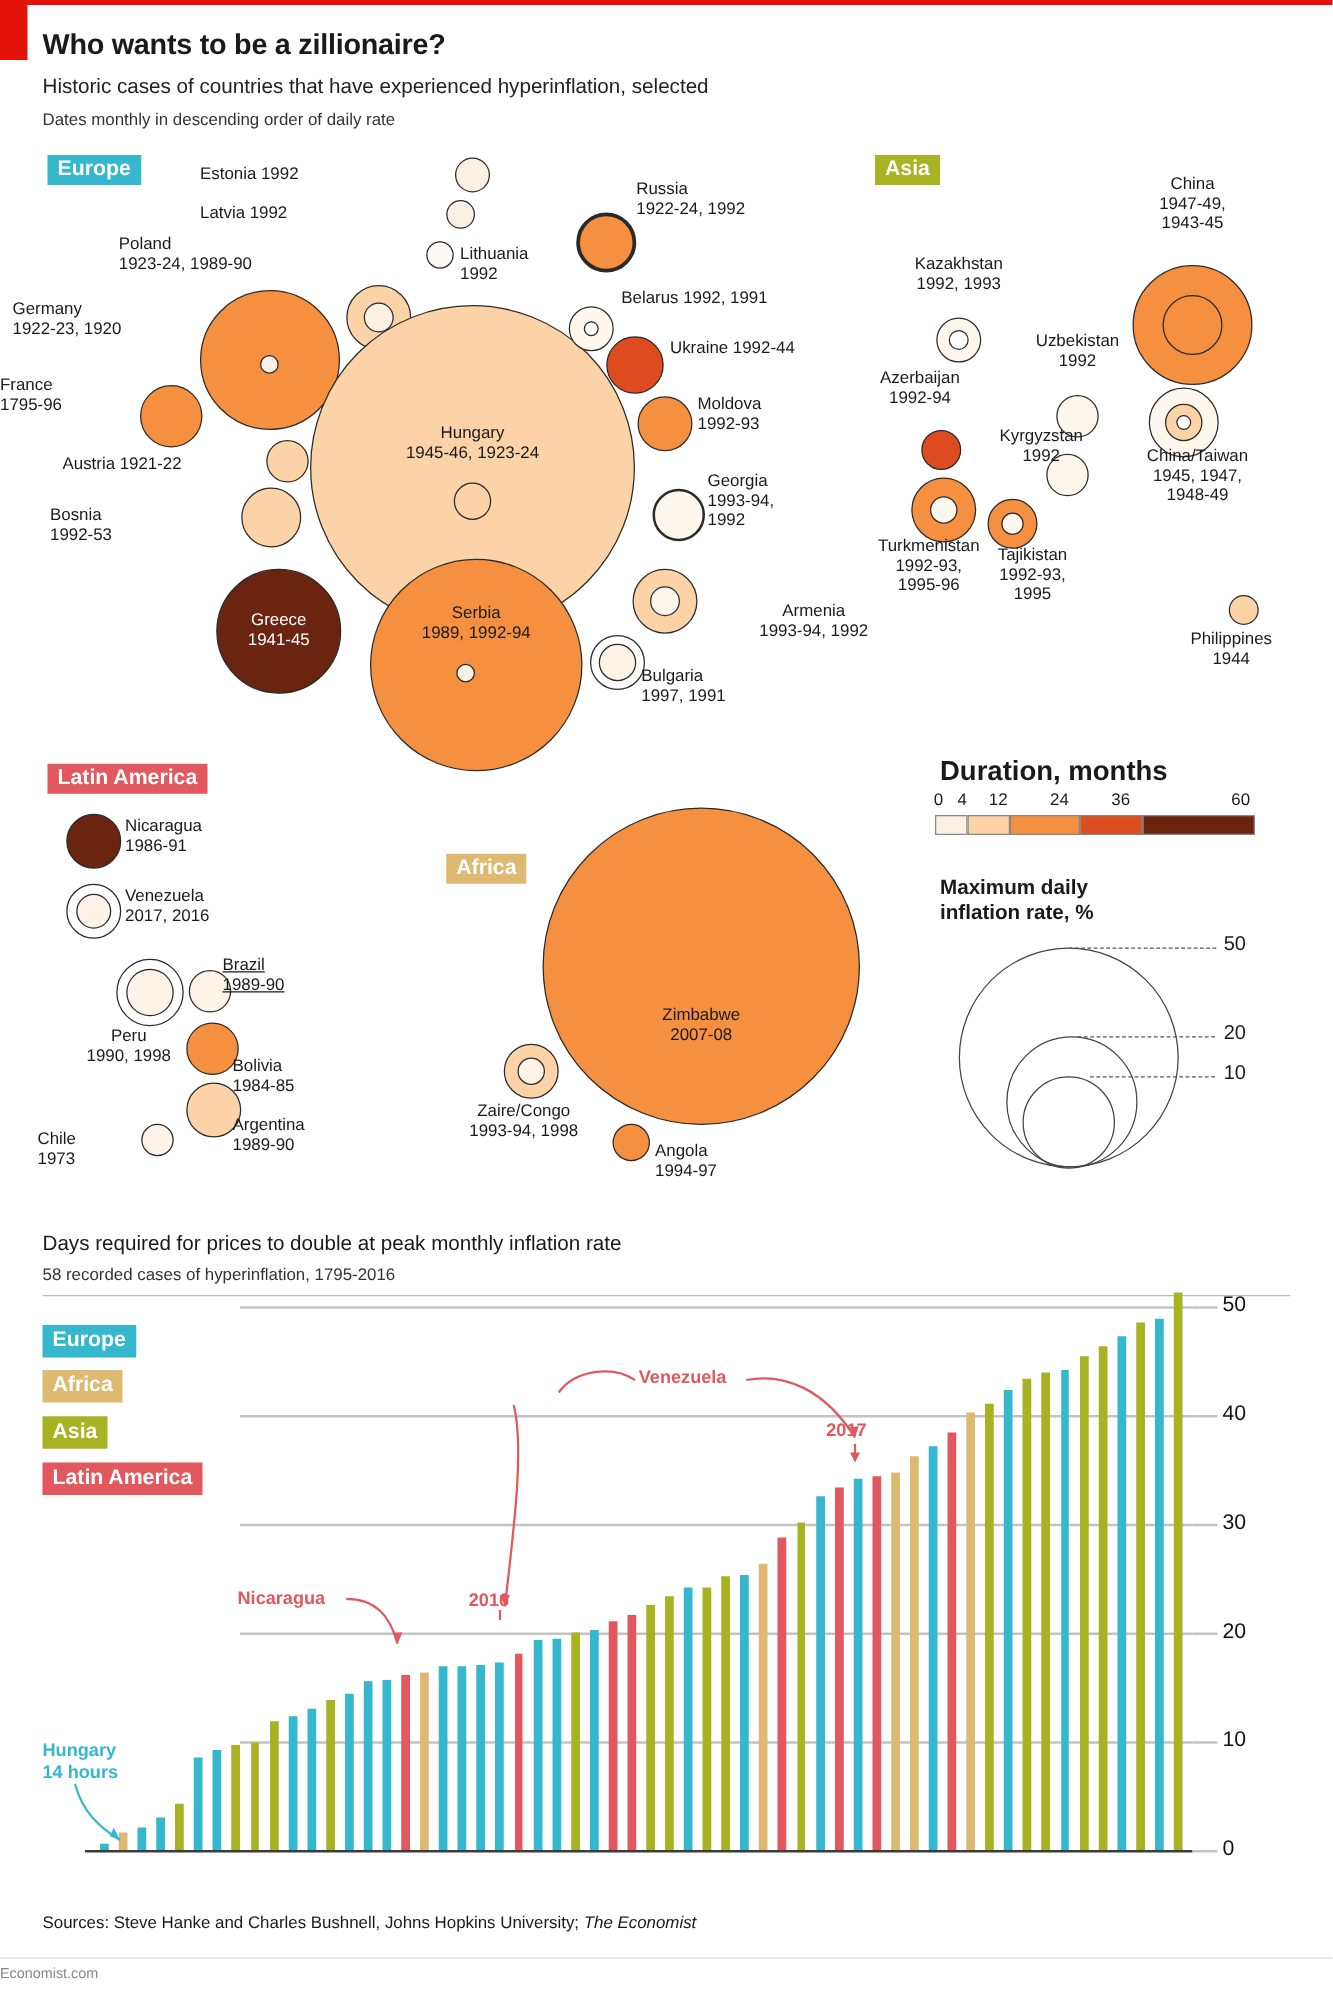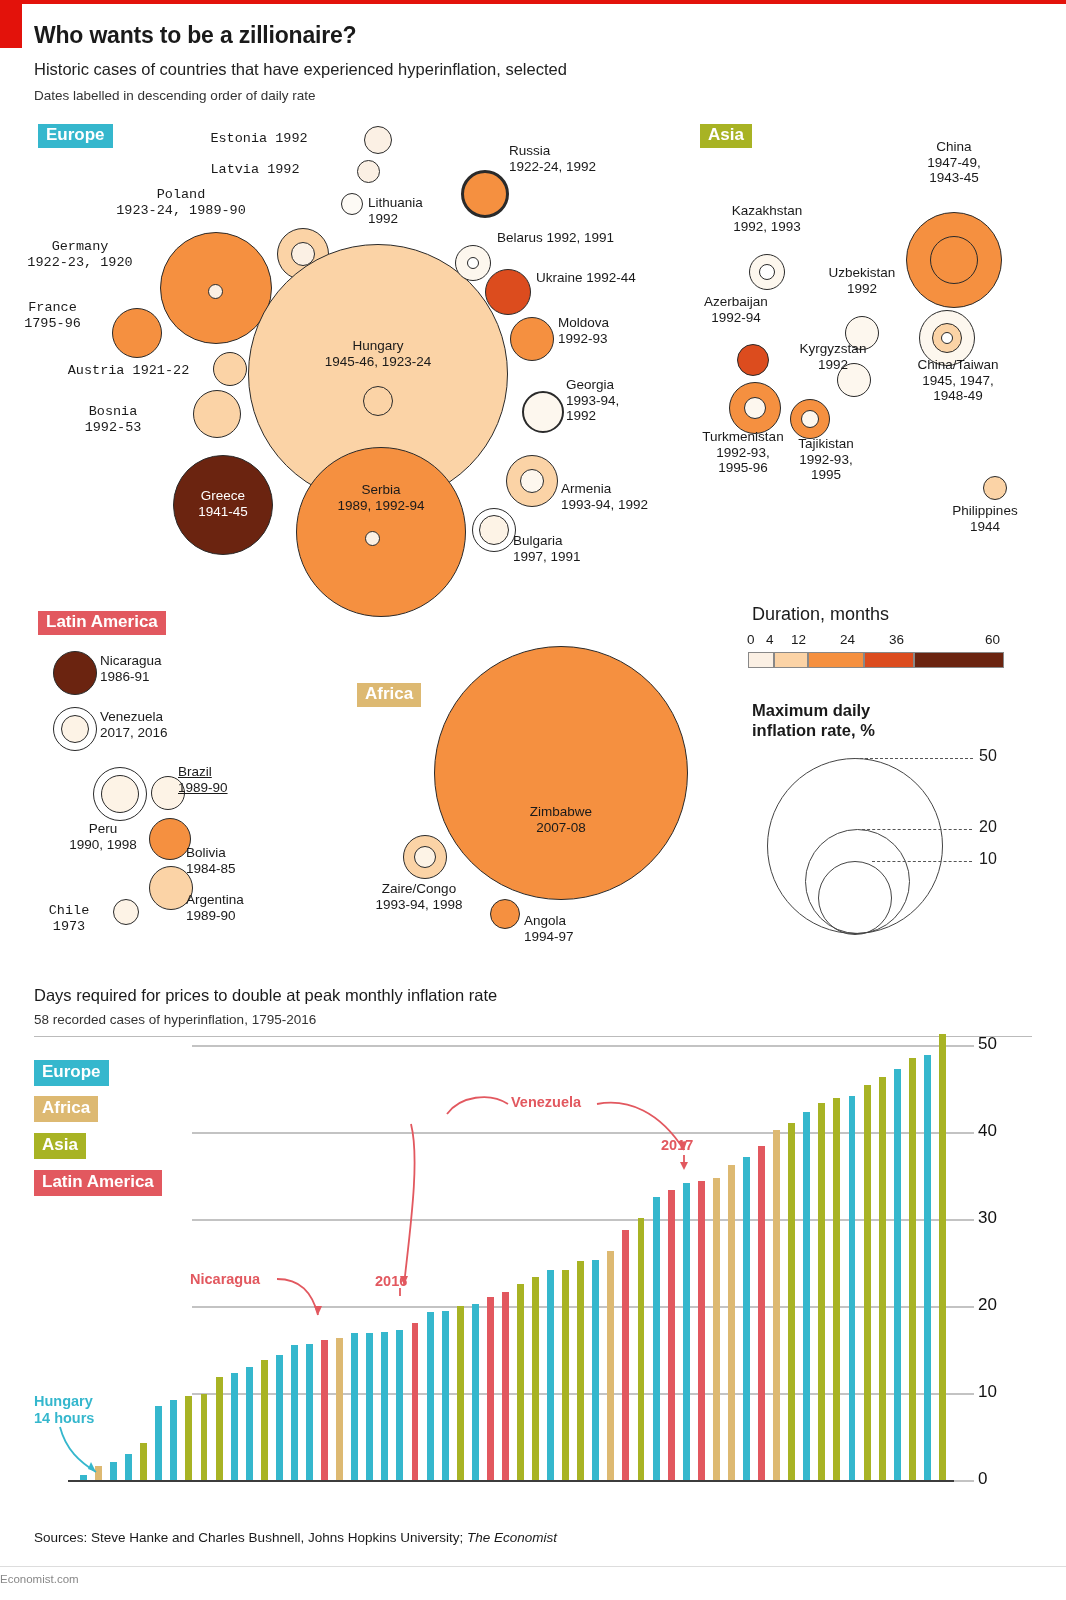--- a/index.html
+++ b/index.html
@@ -15,26 +15,26 @@
   #subtitle2{position:absolute;left:34px;top:88px;font-size:13.5px;color:#333;}
 
   .tag{position:absolute;color:#fff;font-size:17px;font-weight:bold;padding:2px 8px 4px 8px;line-height:1.05;}
   .tag.europe{background:#35b7cd;}
   .tag.asia{background:#a8b324;}
   .tag.latin{background:#e2585f;}
   .tag.africa{background:#ddb972;}
 
   .bub{position:absolute;border-radius:50%;border:1.4px solid #2a2a2a;box-sizing:border-box;}
   .lbl{position:absolute;font-size:13.5px;line-height:15.5px;color:#1a1a1a;white-space:pre;}
-  .lbl.r{text-align:center;font-family:Liberation Mono, monospace;}
+  .lbl.r{text-align:left;}
   .lbl.c{text-align:center;}
   .lbl.w{color:#fff;}
 
   
-  #durTitle{position:absolute;left:752px;top:604px;font-size:18px;font-weight:normal;}
+  #durTitle{position:absolute;left:752px;top:604px;font-size:22px;font-weight:bold;}
   .ramp{position:absolute;height:16px;border:1px solid #888;box-sizing:border-box;}
   .rampnum{position:absolute;font-size:13.5px;}
   #maxTitle{position:absolute;left:752px;top:700px;font-size:16.5px;font-weight:bold;line-height:20px;}
   .sizecirc{position:absolute;border-radius:50%;border:1.2px solid #444;box-sizing:border-box;}
   .dashline{position:absolute;border-top:1.6px dashed #555;height:0;}
   .sizenum{position:absolute;font-size:16px;}
 
   
   #ch_title{position:absolute;left:34px;top:986px;font-size:16.5px;}
   #ch_sub{position:absolute;left:34px;top:1012px;font-size:13.5px;color:#333;}
@@ -54,21 +54,21 @@
   svg{position:absolute;left:0;top:0;overflow:visible;pointer-events:none;}
 </style>
 </head>
 <body>
 
 <div class="topbar"></div>
 <div class="redblock"></div>
 
 <div id="title">Who wants to be a zillionaire?</div>
 <div id="subtitle">Historic cases of countries that have experienced hyperinflation, selected</div>
-<div id="subtitle2">Dates labelled in descending order of daily rate</div>
+<div id="subtitle2">Dates monthly in descending order of daily rate</div>
 
 <div class="tag europe" style="left:38px;top:124px;">Europe</div>
 <div class="tag asia" style="left:700px;top:124px;">Asia</div>
 <div class="tag latin" style="left:38px;top:611px;">Latin America</div>
 <div class="tag africa" style="left:357px;top:683px;">Africa</div>
 
 <div class="bub" style="left:364px;top:126px;width:28px;height:28px;background:#fbf0e4;"></div>
 <div class="lbl r" style="left:160px;top:131px;width:198px;">Estonia 1992</div>
 
 <div class="bub" style="left:357px;top:160px;width:23px;height:23px;background:#fbf0e4;"></div>
@@ -128,21 +128,21 @@
 <div class="lbl" style="left:558px;top:315px;width:130px;">Moldova
 1992-93</div>
 
 <div class="bub" style="left:522px;top:391px;width:42px;height:42px;background:#fdf7ee;border-width:2px;"></div>
 <div class="lbl" style="left:566px;top:377px;width:120px;">Georgia
 1993-94,
 1992</div>
 
 <div class="bub" style="left:506px;top:455px;width:52px;height:52px;background:#fbd3a6;"></div>
 <div class="bub" style="left:520px;top:469px;width:24px;height:24px;background:#fdf7ee;"></div>
-<div class="lbl" style="left:561px;top:481px;width:180px;">Armenia
+<div class="lbl" style="left:561px;top:481px;width:180px;text-align:center;">Armenia
 1993-94, 1992</div>
 
 <div class="bub" style="left:472px;top:508px;width:44px;height:44px;background:#fff;"></div>
 <div class="bub" style="left:479px;top:515px;width:30px;height:30px;background:#fdf3e6;"></div>
 <div class="lbl" style="left:513px;top:533px;width:140px;">Bulgaria
 1997, 1991</div>
 
 <div class="bub" style="left:749px;top:254px;width:36px;height:36px;background:#fdf7ee;"></div>
 <div class="bub" style="left:759px;top:264px;width:16px;height:16px;background:#fff;"></div>
 <div class="lbl c" style="left:690px;top:203px;width:154px;">Kazakhstan

